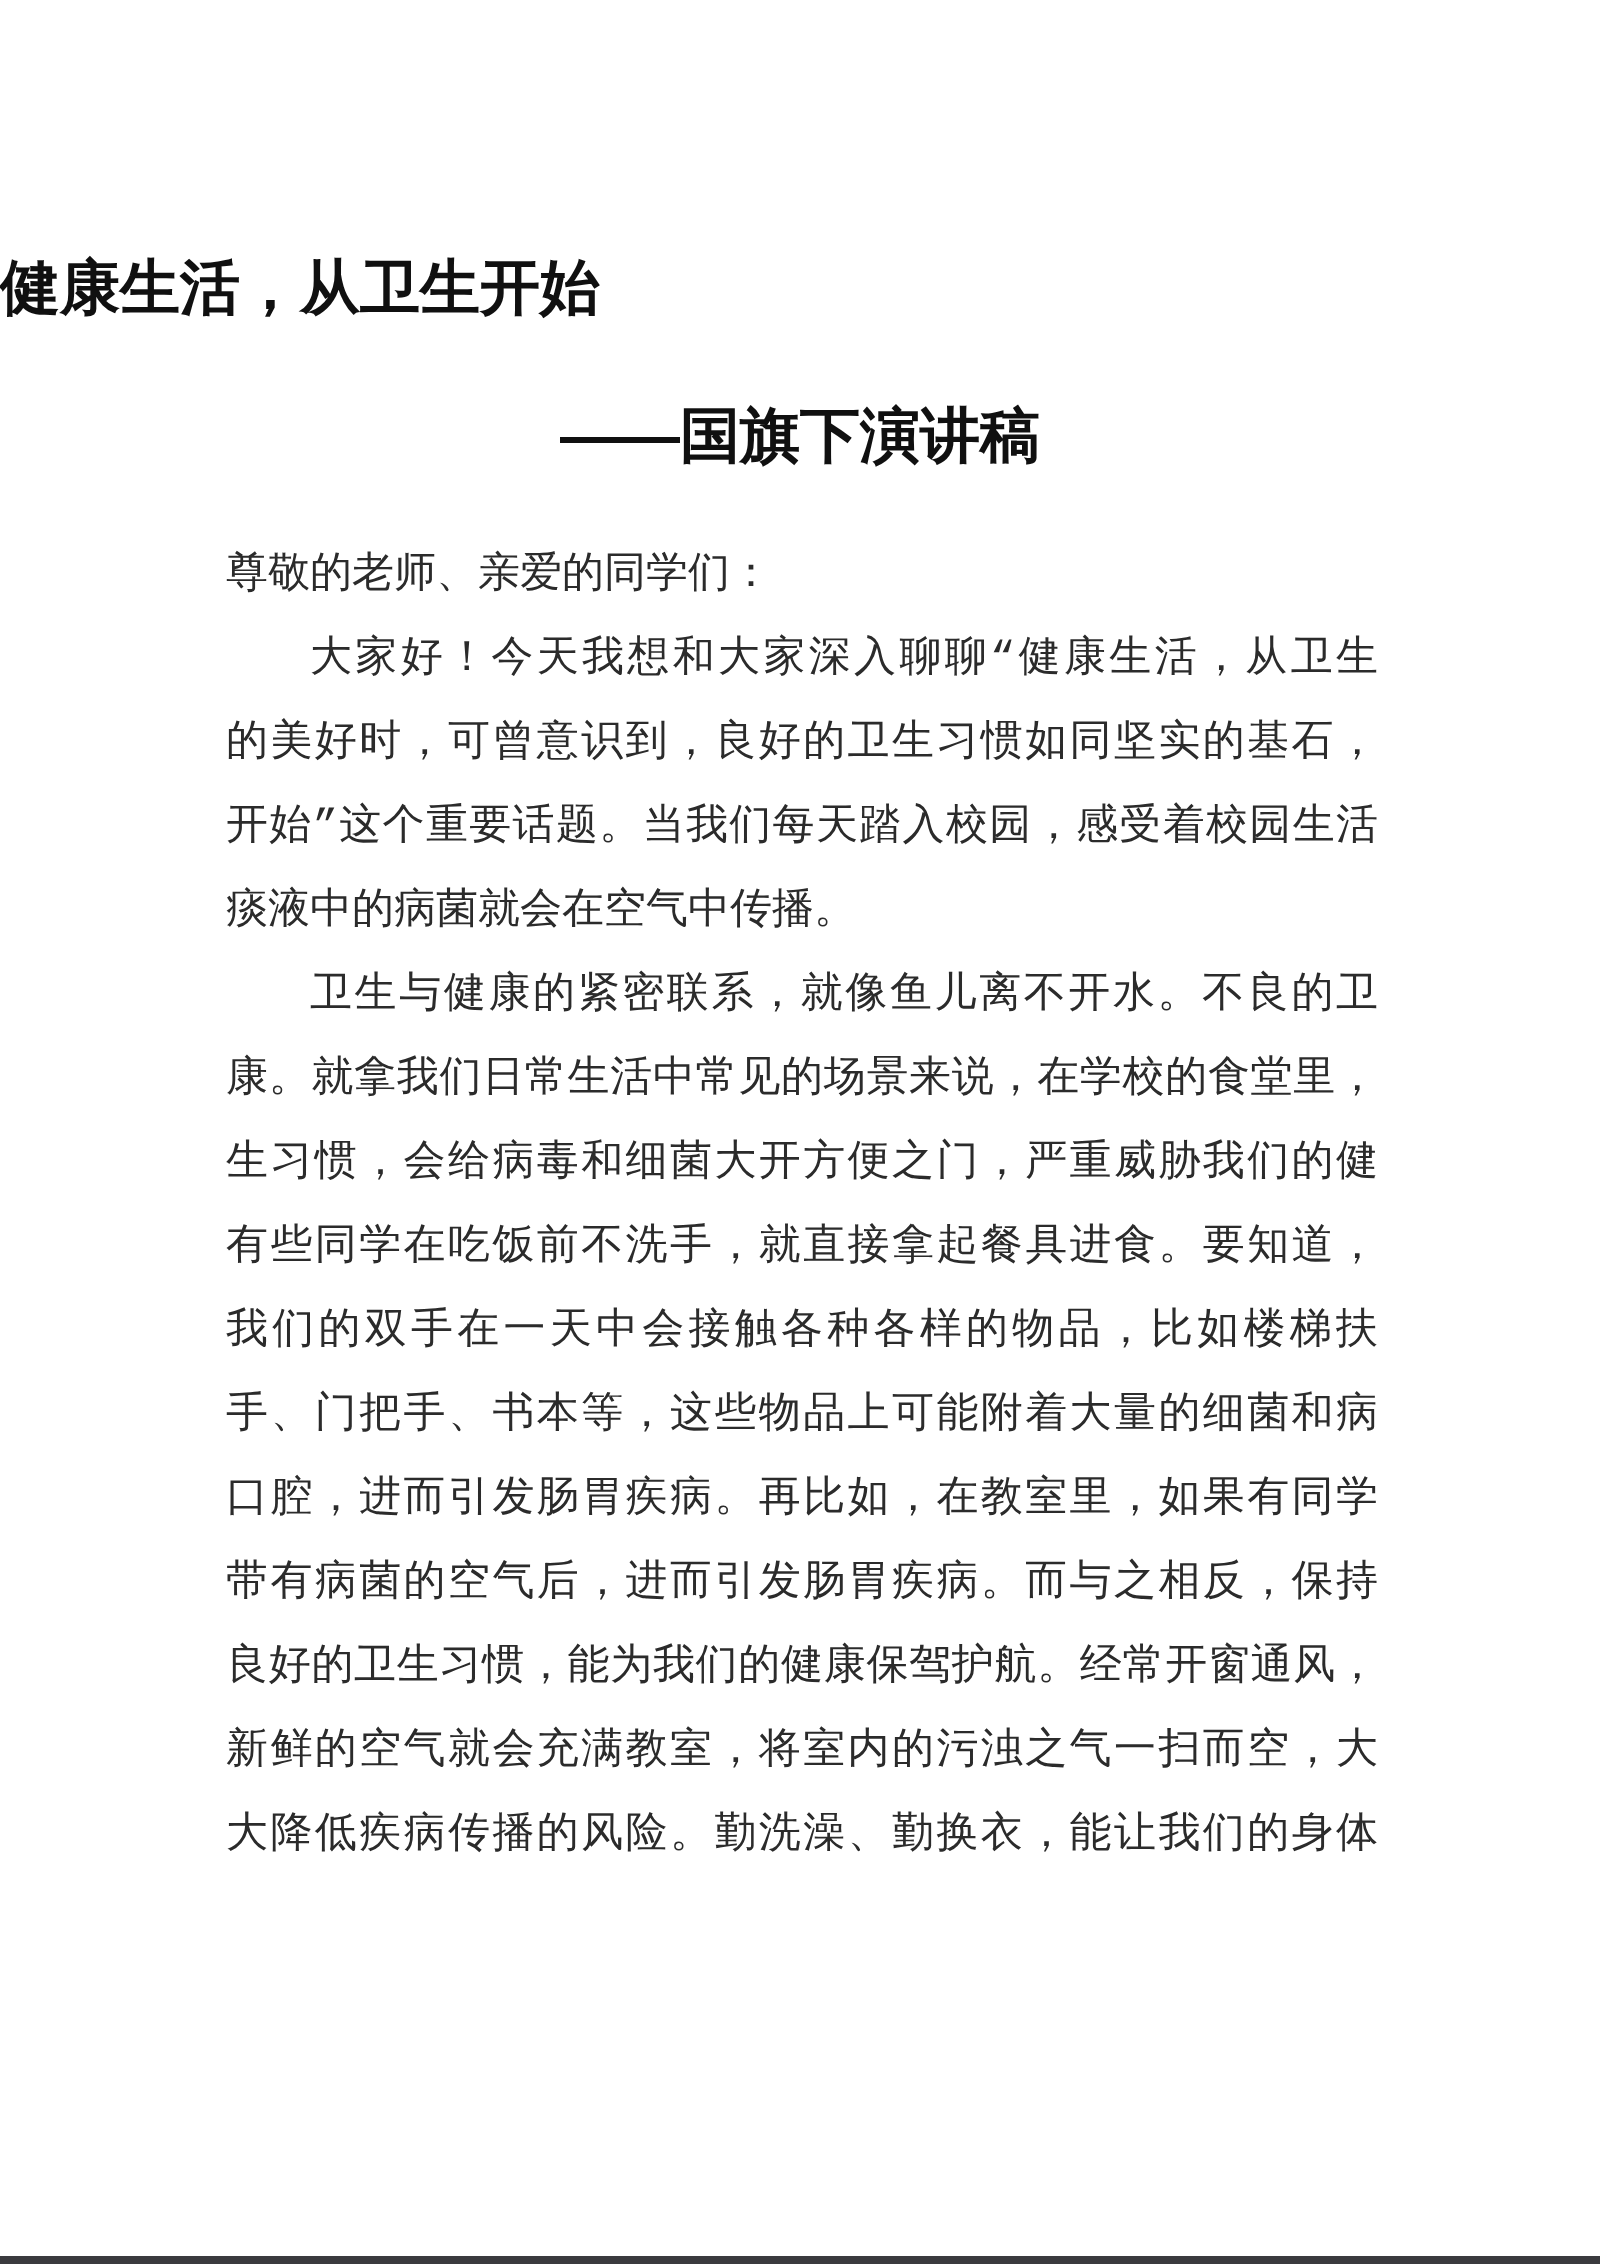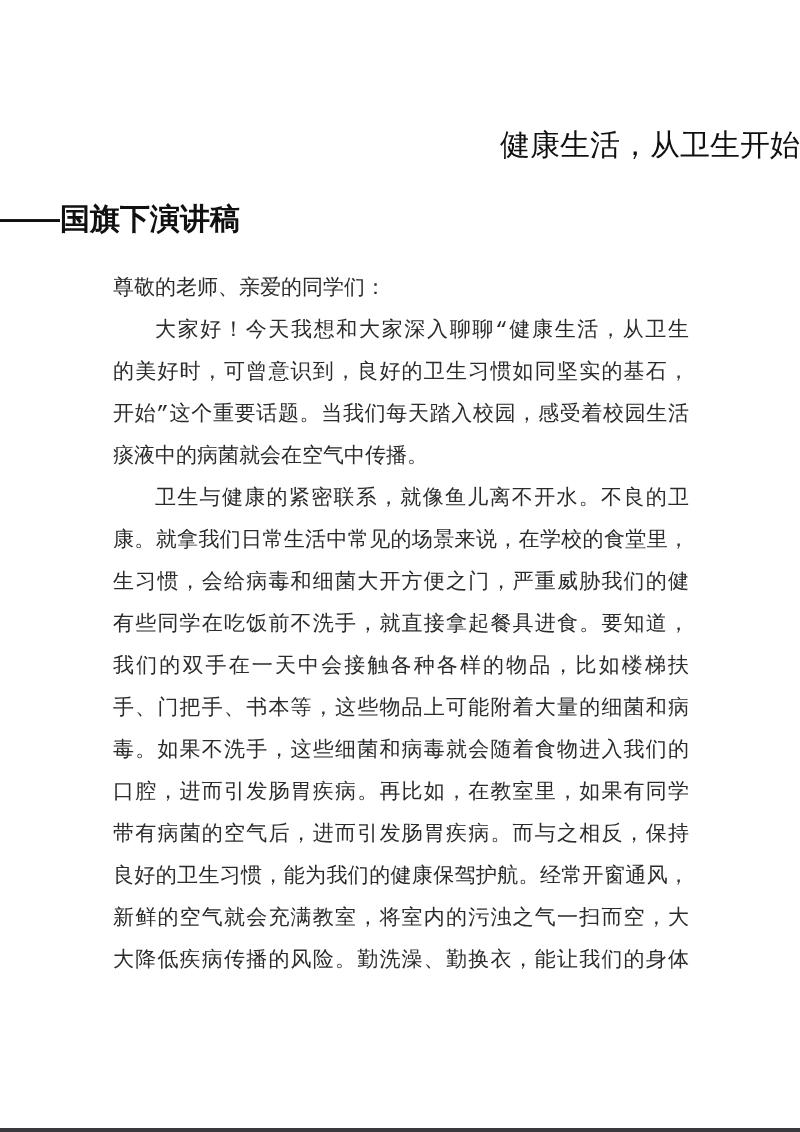--- a/index.html
+++ b/index.html
@@ -15,29 +15,29 @@
     font-family: "Liberation Sans", "DejaVu Sans", sans-serif;
   }
   .page {
     position: absolute;
     inset: 0;
     background: #ffffff;
     color: #2b2b2b;
   }
   .doc-title {
     margin: 129px 0 0 0;
-    text-align: right;
+    text-align: left;
     font-size: 30px;
     line-height: 32px;
-    font-weight: 400;
+    font-weight: 700;
     color: #101010;
   }
   .doc-subtitle {
     margin: 42px 0 0 0;
-    text-align: left;
+    text-align: center;
     font-size: 30px;
     line-height: 32px;
     font-weight: 700;
     color: #101010;
   }
   .body-text {
     margin: 33px 0 0 113px;
     width: 576px;
     color: #2b2b2b;
   }
@@ -81,21 +81,20 @@
     <div class="line full">的美好时，可曾意识到，良好的卫生习惯如同坚实的基石，</div>
     <div class="line full">开始”这个重要话题。当我们每天踏入校园，感受着校园生活</div>
     <div class="line">痰液中的病菌就会在空气中传播。</div>
 
     <div class="line full indent">卫生与健康的紧密联系，就像鱼儿离不开水。不良的卫</div>
     <div class="line full">康。就拿我们日常生活中常见的场景来说，在学校的食堂里，</div>
     <div class="line full">生习惯，会给病毒和细菌大开方便之门，严重威胁我们的健</div>
     <div class="line full">有些同学在吃饭前不洗手，就直接拿起餐具进食。要知道，</div>
     <div class="line full">我们的双手在一天中会接触各种各样的物品，比如楼梯扶</div>
     <div class="line full">手、门把手、书本等，这些物品上可能附着大量的细菌和病</div>
-    <div class="line full">毒。如果不洗手，这些细菌和病毒就会随着食物进入我们的</div>
     <div class="line full">口腔，进而引发肠胃疾病。再比如，在教室里，如果有同学</div>
     <div class="line full">带有病菌的空气后，进而引发肠胃疾病。而与之相反，保持</div>
     <div class="line full">良好的卫生习惯，能为我们的健康保驾护航。经常开窗通风，</div>
     <div class="line full">新鲜的空气就会充满教室，将室内的污浊之气一扫而空，大</div>
     <div class="line full">大降低疾病传播的风险。勤洗澡、勤换衣，能让我们的身体</div>
 
   </div>
 
   <div class="page-bottom-bar"></div>
 

